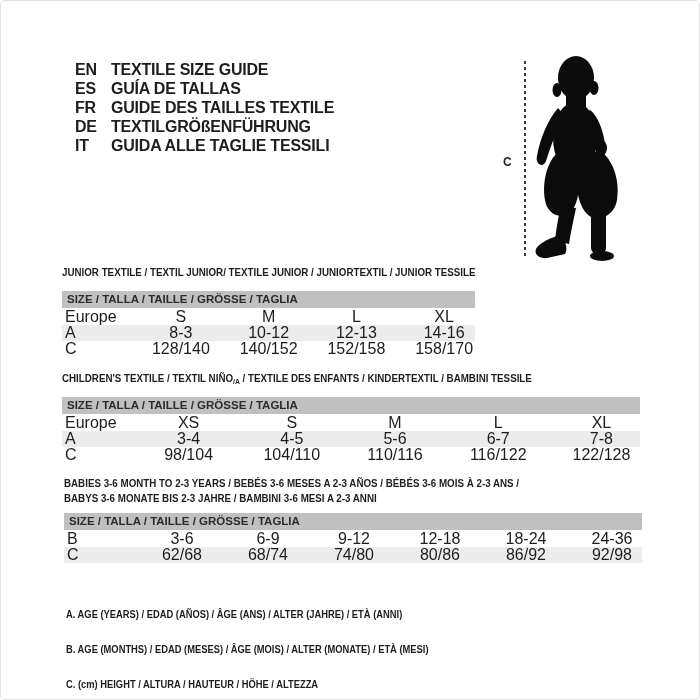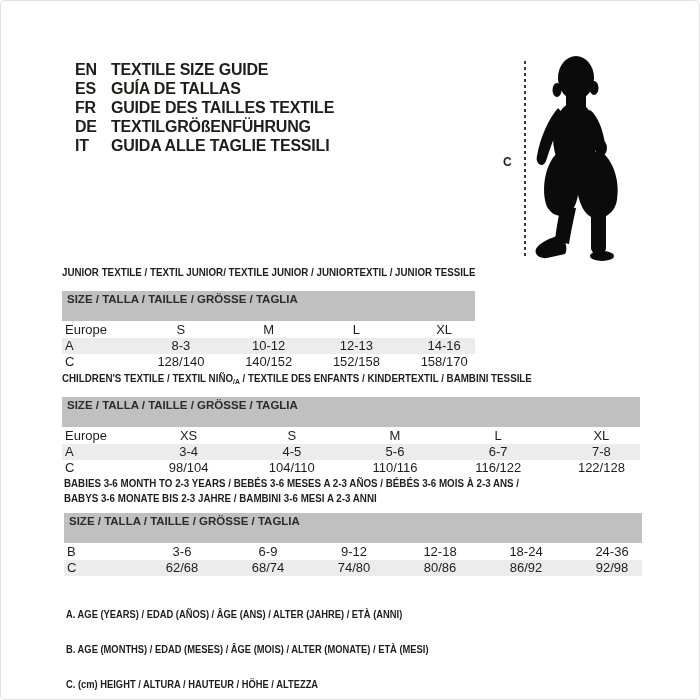--- a/index.html
+++ b/index.html
@@ -26,24 +26,24 @@
   .tbl{position:absolute;}
   .tbl-1{left:62px;top:266px;width:413px;}
   .tbl-2{left:62px;top:372px;width:578px;}
   .tbl-3{left:64px;top:476px;width:578px;}
   .tbl-title{height:13px;line-height:13px;font-size:11.5px;font-weight:bold;margin-bottom:12px;white-space:nowrap;}
   .tbl-3 .title-wrap{margin-bottom:7px;}
   .tbl-title-line{height:15px;line-height:15px;font-size:11.5px;font-weight:bold;white-space:nowrap;}
   .cx{display:inline-block;transform:scaleX(0.85);transform-origin:0 50%;white-space:nowrap;}
   .subsup{font-size:8px;vertical-align:-2px;}
   .tbl-header{
-    height:30px;line-height:17px;background:#c0c0c0;color:#2b2b2b;
+    height:17px;line-height:17px;background:#c0c0c0;color:#2b2b2b;
     font-size:11.5px;font-weight:bold;padding-left:5px;box-sizing:border-box;
   }
-  .trow{display:flex;height:16px;line-height:16px;font-size:13px;gap:26px;}
+  .trow{display:flex;height:16px;line-height:16px;font-size:16px;gap:26px;}
   .trow.tall{height:17px;line-height:17px;}
   .stripe{background:#ececec;}
   .tc{flex:1;text-align:center;}
   .tc.first{flex:0 0 62px;text-align:left;padding-left:3px;box-sizing:border-box;}
   
   .legend{position:absolute;left:66px;top:587px;}
   .legend-line{height:16px;line-height:16px;font-size:11px;font-weight:bold;white-space:nowrap;margin-top:19px;}
 </style>
 </head>
 <body>

